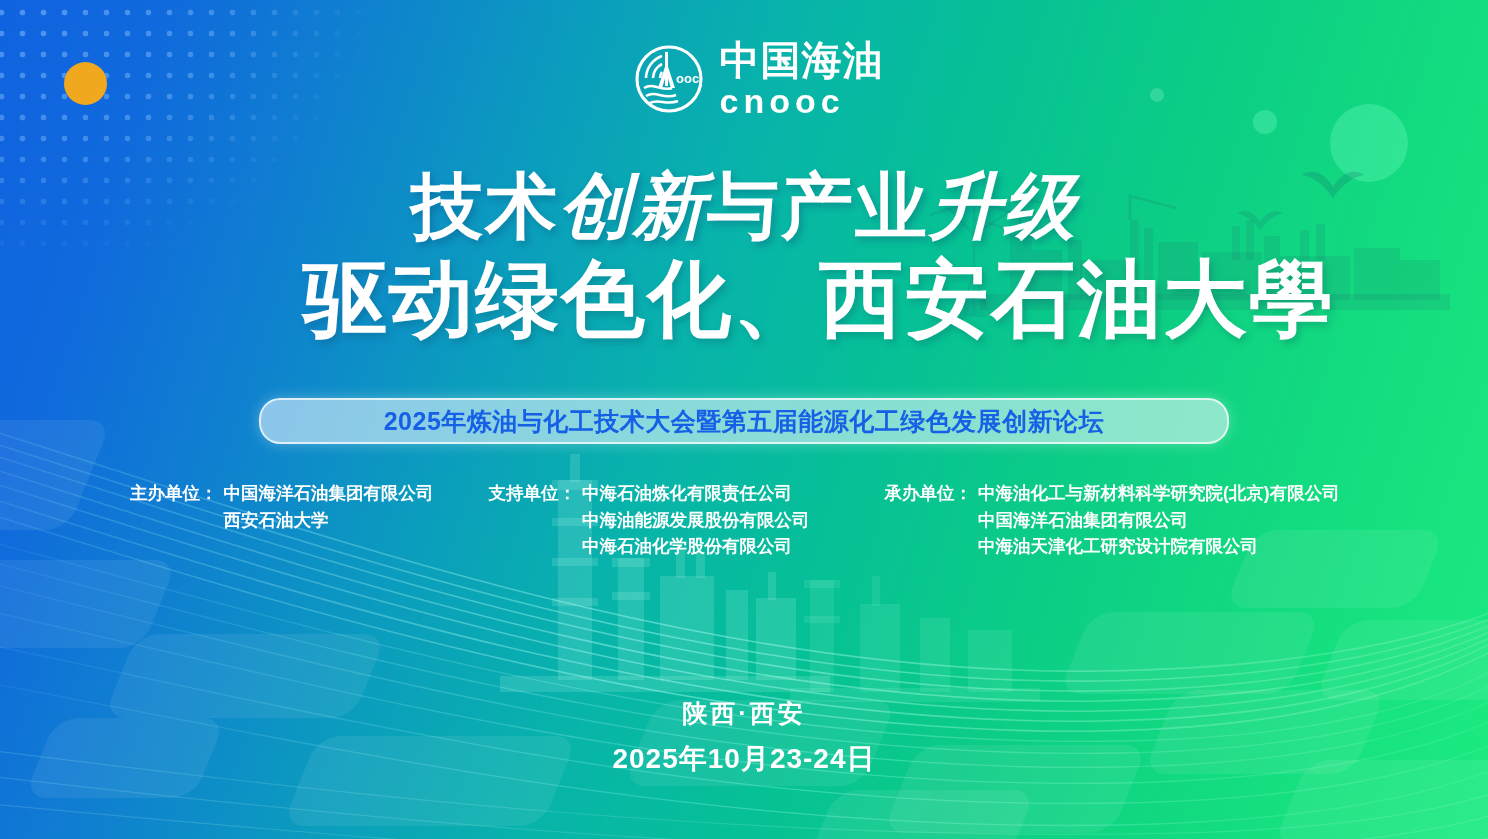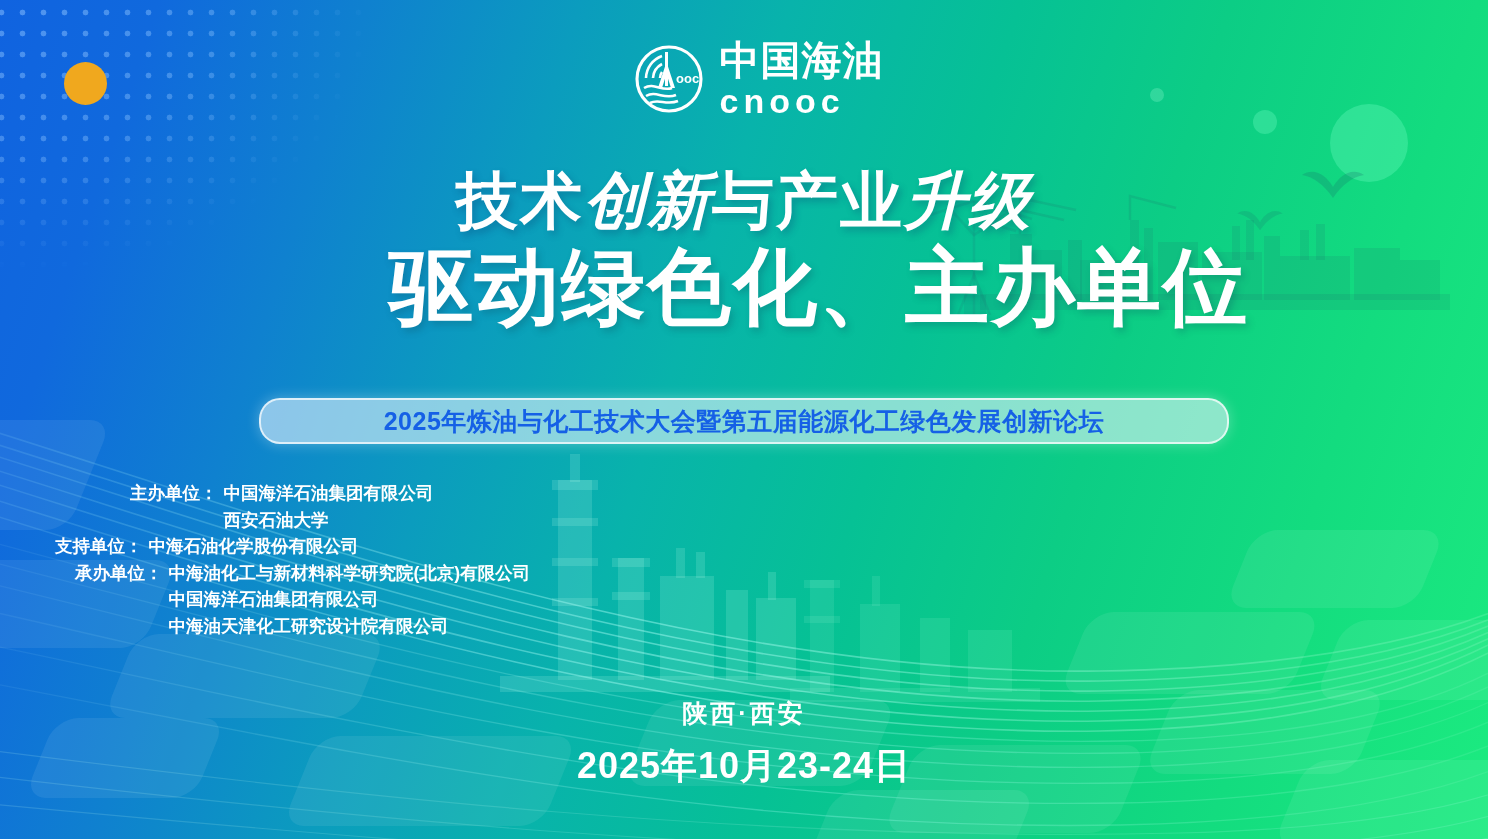--- a/index.html
+++ b/index.html
@@ -121,21 +121,21 @@
 
   
   .headline {
     position: absolute;
     left: 0; right: 0;
     top: 168px;
     z-index: 6;
     text-align: center;
   }
   .title-line1 {
-    font-size: 62px;
+    font-size: 72px;
     font-weight: 700;
     color: #ffffff;
     letter-spacing: 2px;
     line-height: 1.08;
     text-shadow: 3px 4px 7px rgba(10,60,110,0.30);
   }
   .title-line1 .brush {
     font-family: "Liberation Serif", "DejaVu Serif", serif;
     font-style: italic;
     font-weight: 700;
@@ -180,21 +180,20 @@
   }
 
   
   .orgs {
     position: absolute;
     top: 480px;
     left: 0; right: 0;
     z-index: 6;
     display: flex;
     align-items: flex-start;
-    flex-direction: column;
   }
   .org-col { display: flex; align-items: flex-start; }
   .org-col-1 { margin-left: 130px; }
   .org-col-2 { margin-left: 55px; }
   .org-col-3 { margin-left: 75px; }
   .org-label {
     font-size: 17.5px;
     font-weight: 700;
     color: #ffffff;
     white-space: nowrap;
@@ -219,21 +218,21 @@
     text-align: center;
   }
   .footer-place {
     font-size: 25px;
     font-weight: 700;
     color: #ffffff;
     letter-spacing: 3px;
     line-height: 1.5;
   }
   .footer-date {
-    font-size: 36px;
+    font-size: 28px;
     font-weight: 700;
     color: #ffffff;
     letter-spacing: 1px;
     line-height: 1.6;
     margin-top: 4px;
   }
 </style>
 </head>
 <body>
 
@@ -408,21 +407,21 @@
       <div class="cnooc-text">
         <div class="cnooc-cn">中国海油</div>
         <div class="cnooc-en">cnooc</div>
       </div>
     </div>
 
   </div>
 
   <div class="headline">
     <div class="title-line1"><span>技术</span><span class="brush">创新</span><span>与产业</span><span class="brush">升级</span></div>
-    <div class="title-line2">驱动绿色化、主办单位</div>
+    <div class="title-line2">驱动绿色化、西安石油大學</div>
   </div>
 
   <div class="pill-wrap">
     <div class="pill">
       <span class="pill-text">2025年炼油与化工技术大会暨第五届能源化工绿色发展创新论坛</span>
     </div>
   </div>
 
   <div class="orgs">
 
@@ -430,20 +429,22 @@
       <div class="org-label">主办单位：</div>
       <div class="org-list">
         <div class="org-item">中国海洋石油集团有限公司</div>
         <div class="org-item">西安石油大学</div>
       </div>
     </div>
 
     <div class="org-col org-col-2">
       <div class="org-label">支持单位：</div>
       <div class="org-list">
+        <div class="org-item">中海石油炼化有限责任公司</div>
+        <div class="org-item">中海油能源发展股份有限公司</div>
         <div class="org-item">中海石油化学股份有限公司</div>
       </div>
     </div>
 
     <div class="org-col org-col-3">
       <div class="org-label">承办单位：</div>
       <div class="org-list">
         <div class="org-item">中海油化工与新材料科学研究院(北京)有限公司</div>
         <div class="org-item">中国海洋石油集团有限公司</div>
         <div class="org-item">中海油天津化工研究设计院有限公司</div>

